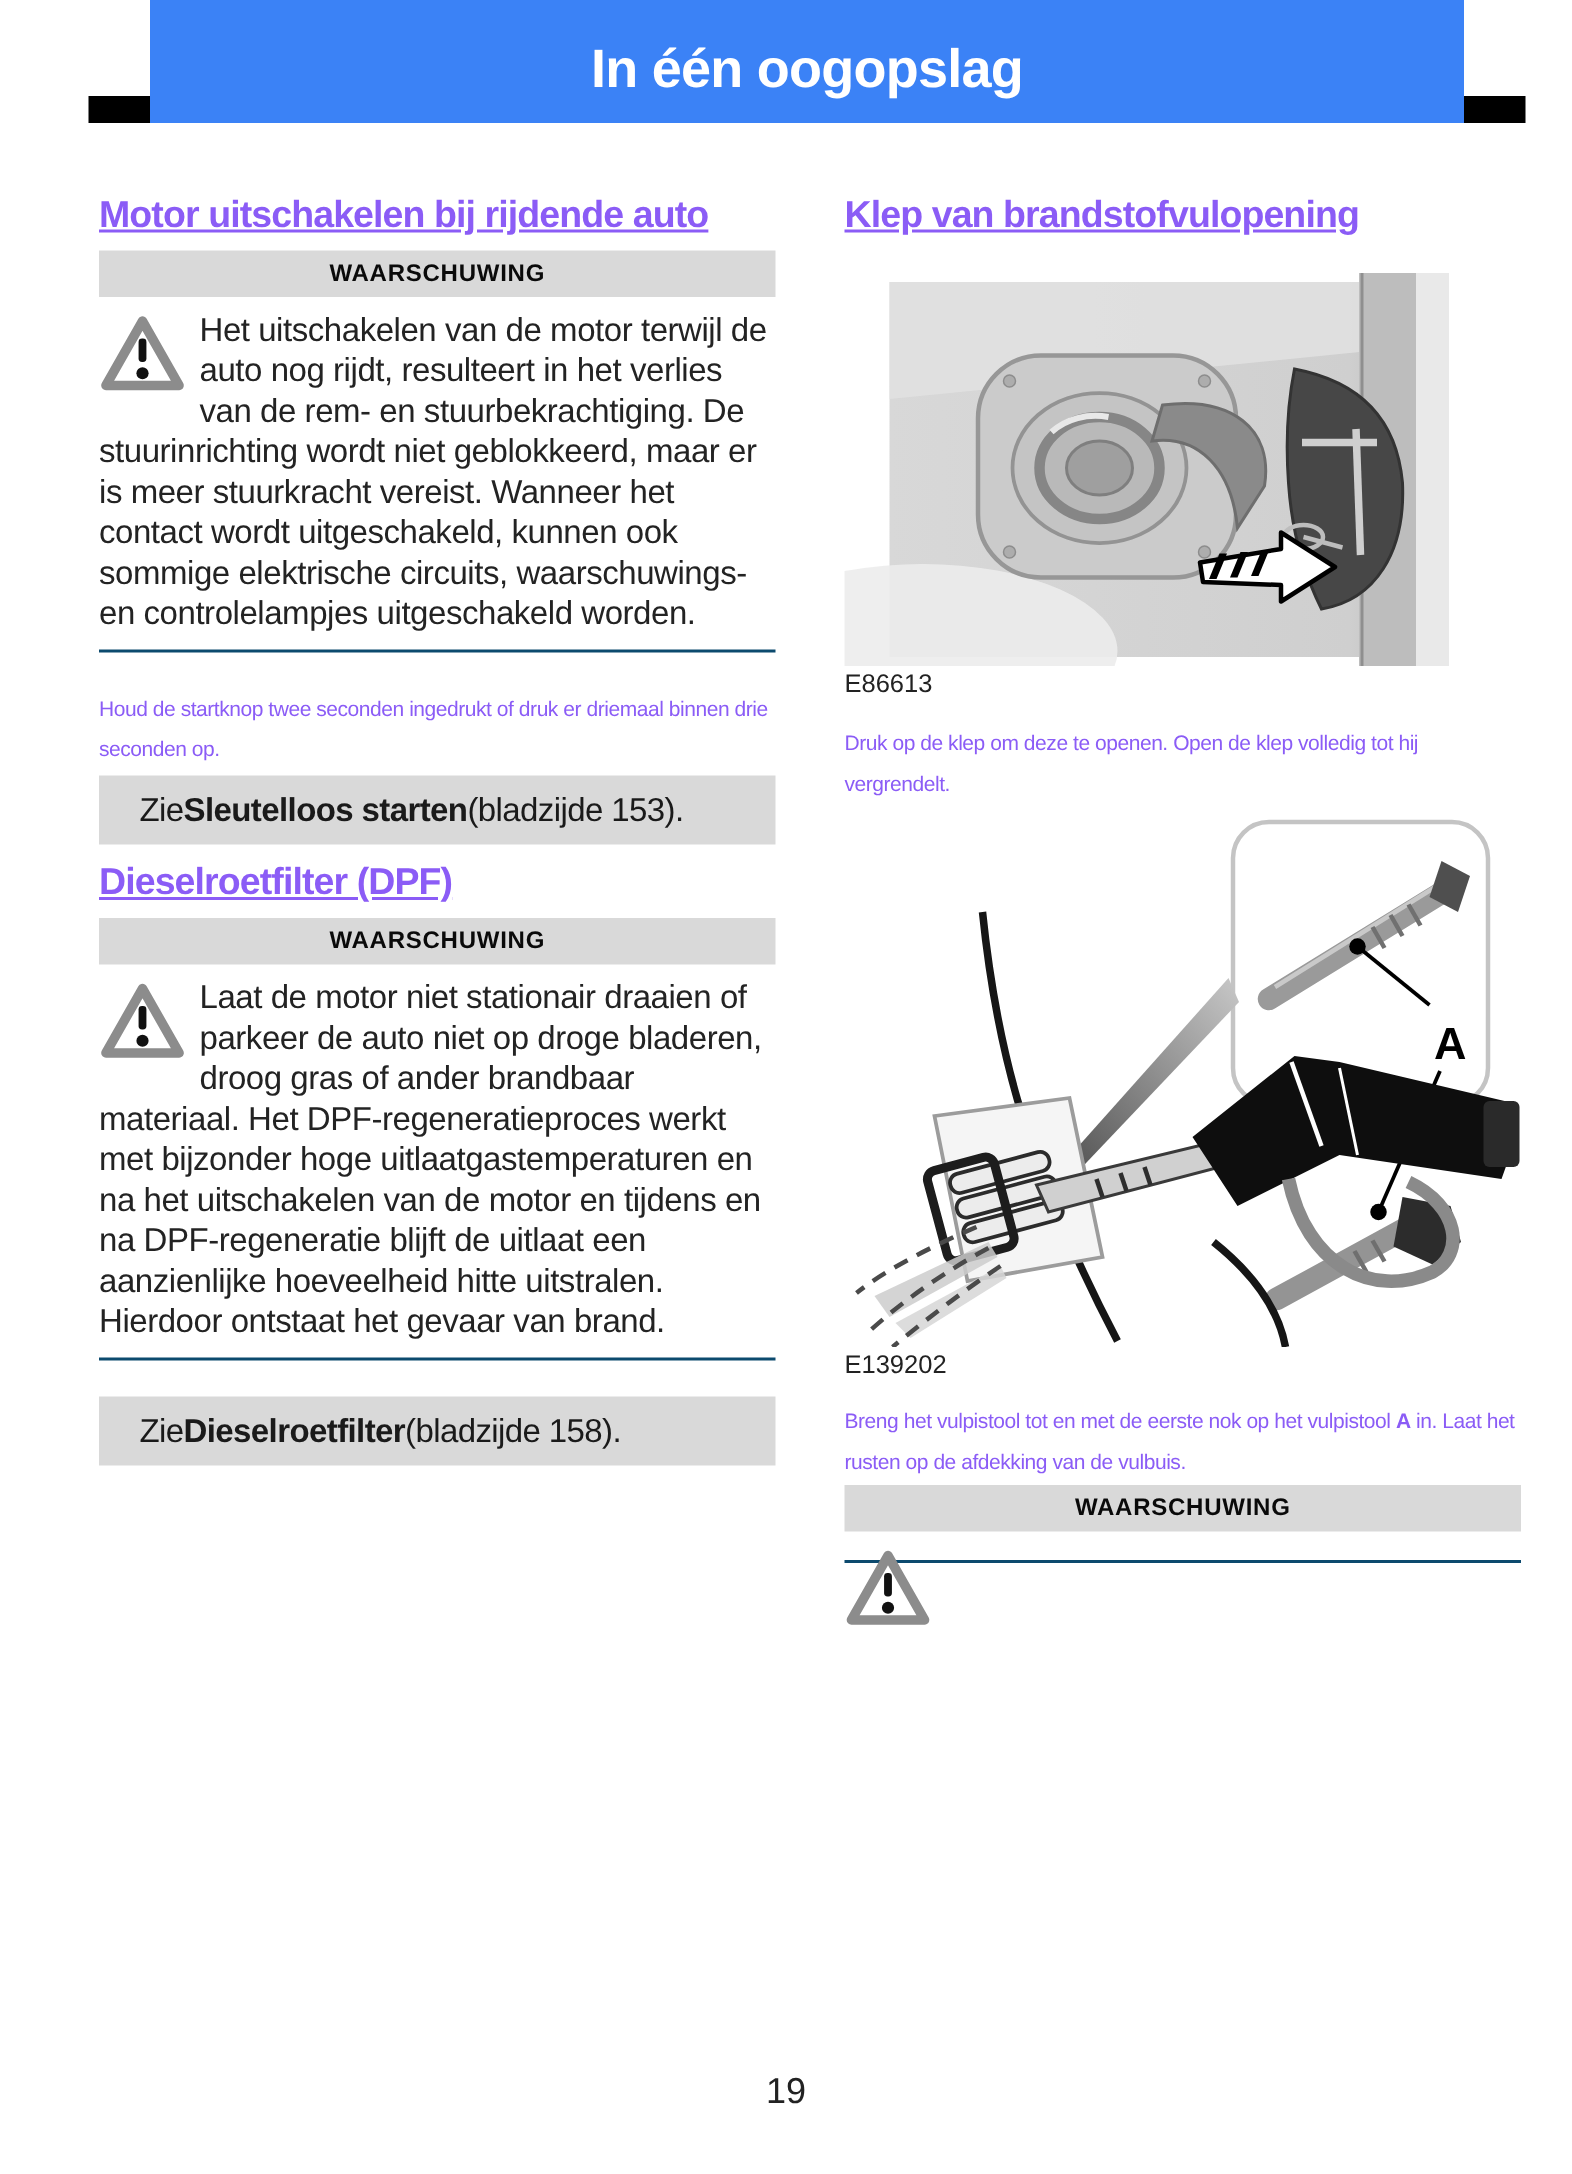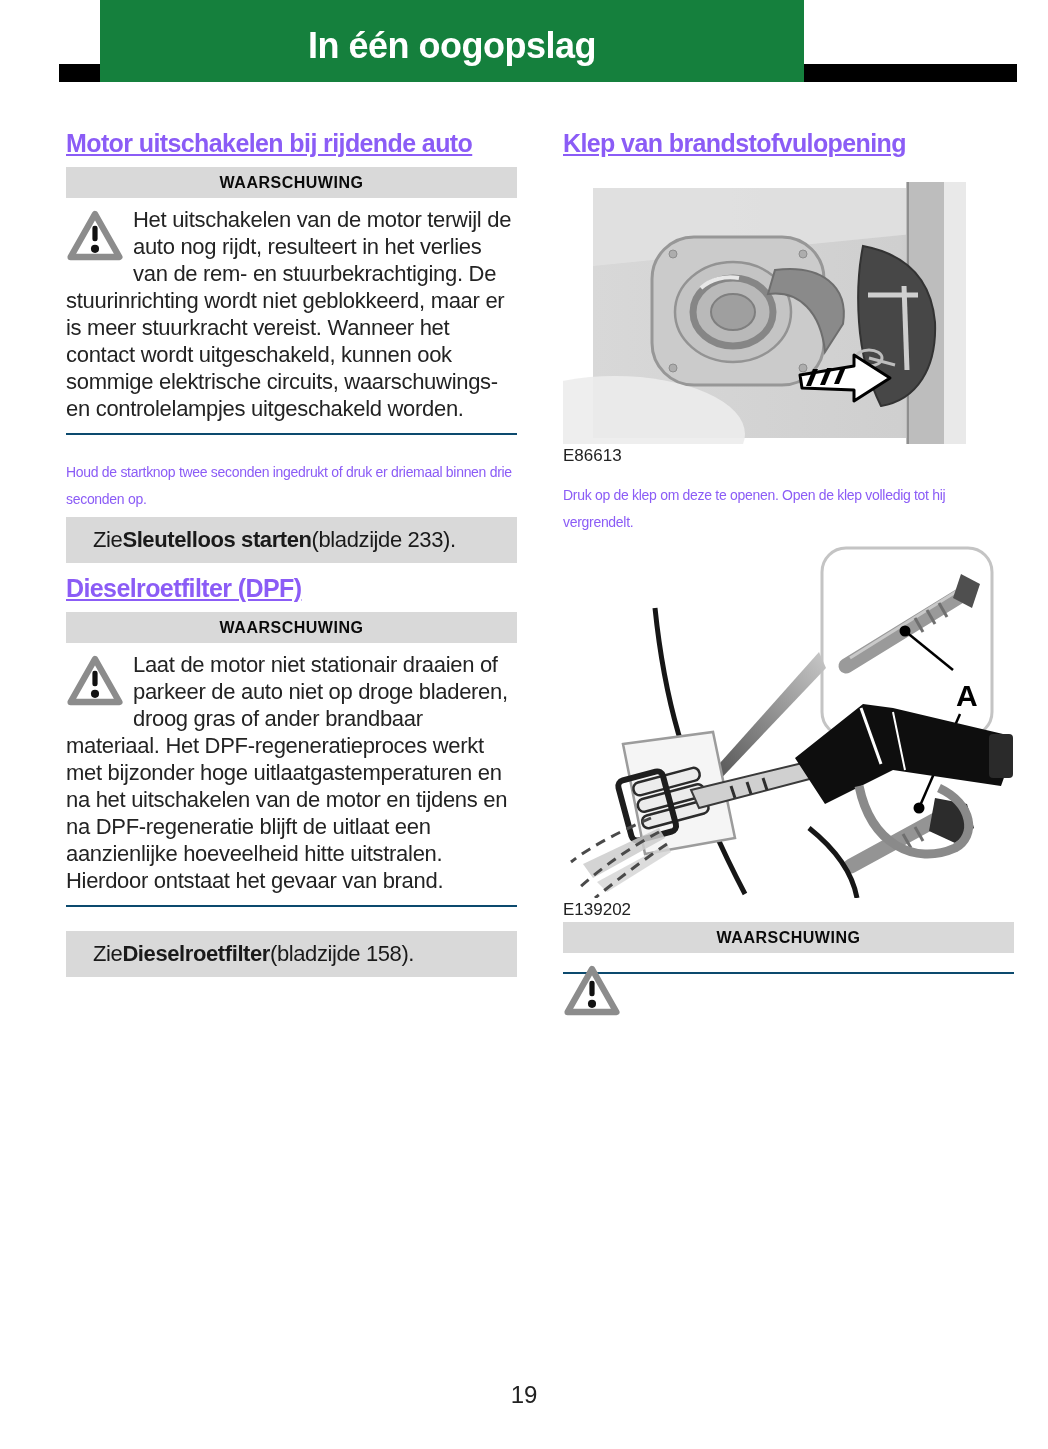--- a/index.html
+++ b/index.html
@@ -2,21 +2,21 @@
 <html><head>
 <meta charset="utf-8">
 <style>
   html,body { margin:0; padding:0; background:#ffffff; }
   .page {
     position:relative; width:1048px; height:1449px; background:#ffffff;
     font-family:"Liberation Sans", sans-serif; color:#1d1d1d; overflow:hidden;
   }
   
   .header-bar  { position:absolute; left:59px;  top:64px; width:958px; height:18px; background:#000; }
-  .header-block{ position:absolute; left:100px; top:0;    width:704px; height:82px; background:#15803d; }
+  .header-block{ position:absolute; left:100px; top:0;    width:876px; height:82px; background:#3b82f6; }
   .header-block h1 {
     margin:0; height:82px; display:flex; align-items:center; justify-content:center;
     color:#fff; font-size:36px; font-weight:bold; letter-spacing:-0.5px; padding-top:9px; box-sizing:border-box;
   }
   
   .col { position:absolute; top:128px; width:451px; }
   .col-left  { left:66px;  }
   .col-right { left:563px; }
   h2 {
     margin:0 0 9px 0; font-size:25px; line-height:30px; font-weight:bold;
@@ -85,21 +85,21 @@
         </svg>
       </span>
       <span>Het uitschakelen van de motor terwijl de auto nog rijdt, resulteert in het verlies van de rem- en stuurbekrachtiging. De stuurinrichting wordt niet geblokkeerd, maar er is meer stuurkracht vereist. Wanneer het contact wordt uitgeschakeld, kunnen ook sommige elektrische circuits, waarschuwings- en controlelampjes uitgeschakeld worden.</span>
     </div>
 
     <p class="body-text">Houd de startknop twee seconden ingedrukt of druk er driemaal binnen drie seconden op.</p>
 
     <div class="ref-box">
         <span>Zie </span>
         <b>Sleutelloos starten</b>
-        <span> (bladzijde 233).</span>
+        <span> (bladzijde 153).</span>
       </div>
 
     <h2 class="h2-dpf">Dieselroetfilter (DPF)</h2>
 
     <div class="warn-title">
       <span>WAARSCHUWING</span>
     </div>
 
     <div class="warn-body">
       <span class="warn-icon">
@@ -226,20 +226,21 @@
 
         <polygon points="20,318 96,282 102,292 30,332" fill="#cccccc" opacity="0.85"></polygon>
         <polygon points="34,336 104,298 108,306 44,346" fill="#d6d6d6" opacity="0.85"></polygon>
         <path d="M96 286 C70 300 40 320 16 342" fill="none" stroke="#4a4a4a" stroke-width="3" stroke-dasharray="10 7"></path>
         <path d="M104 298 C80 314 54 334 32 352" fill="none" stroke="#4a4a4a" stroke-width="3" stroke-dasharray="10 7"></path>
         <path d="M88 272 C60 284 28 300 8 316" fill="none" stroke="#4a4a4a" stroke-width="3" stroke-dasharray="10 7"></path>
       </svg>
       <figcaption>E139202</figcaption>
     </figure>
 
+    <p class="body-text para-r2"><span>Breng het vulpistool tot en met de eerste nok op het vulpistool </span><b>A</b><span> in. Laat het rusten op de afdekking van de vulbuis.</span></p>
 
     <div class="warn-title">
       <span>WAARSCHUWING</span>
     </div>
 
     <div class="warn-body">
       <span class="warn-icon">
         <svg viewBox="0 0 100 90">
           <path d="M50 8 L92 82 L8 82 Z" fill="#ffffff" stroke="#8c8c8c" stroke-width="11" stroke-linejoin="round"></path>
           <rect x="45.5" y="28" width="9" height="27" rx="4" fill="#111"></rect>

